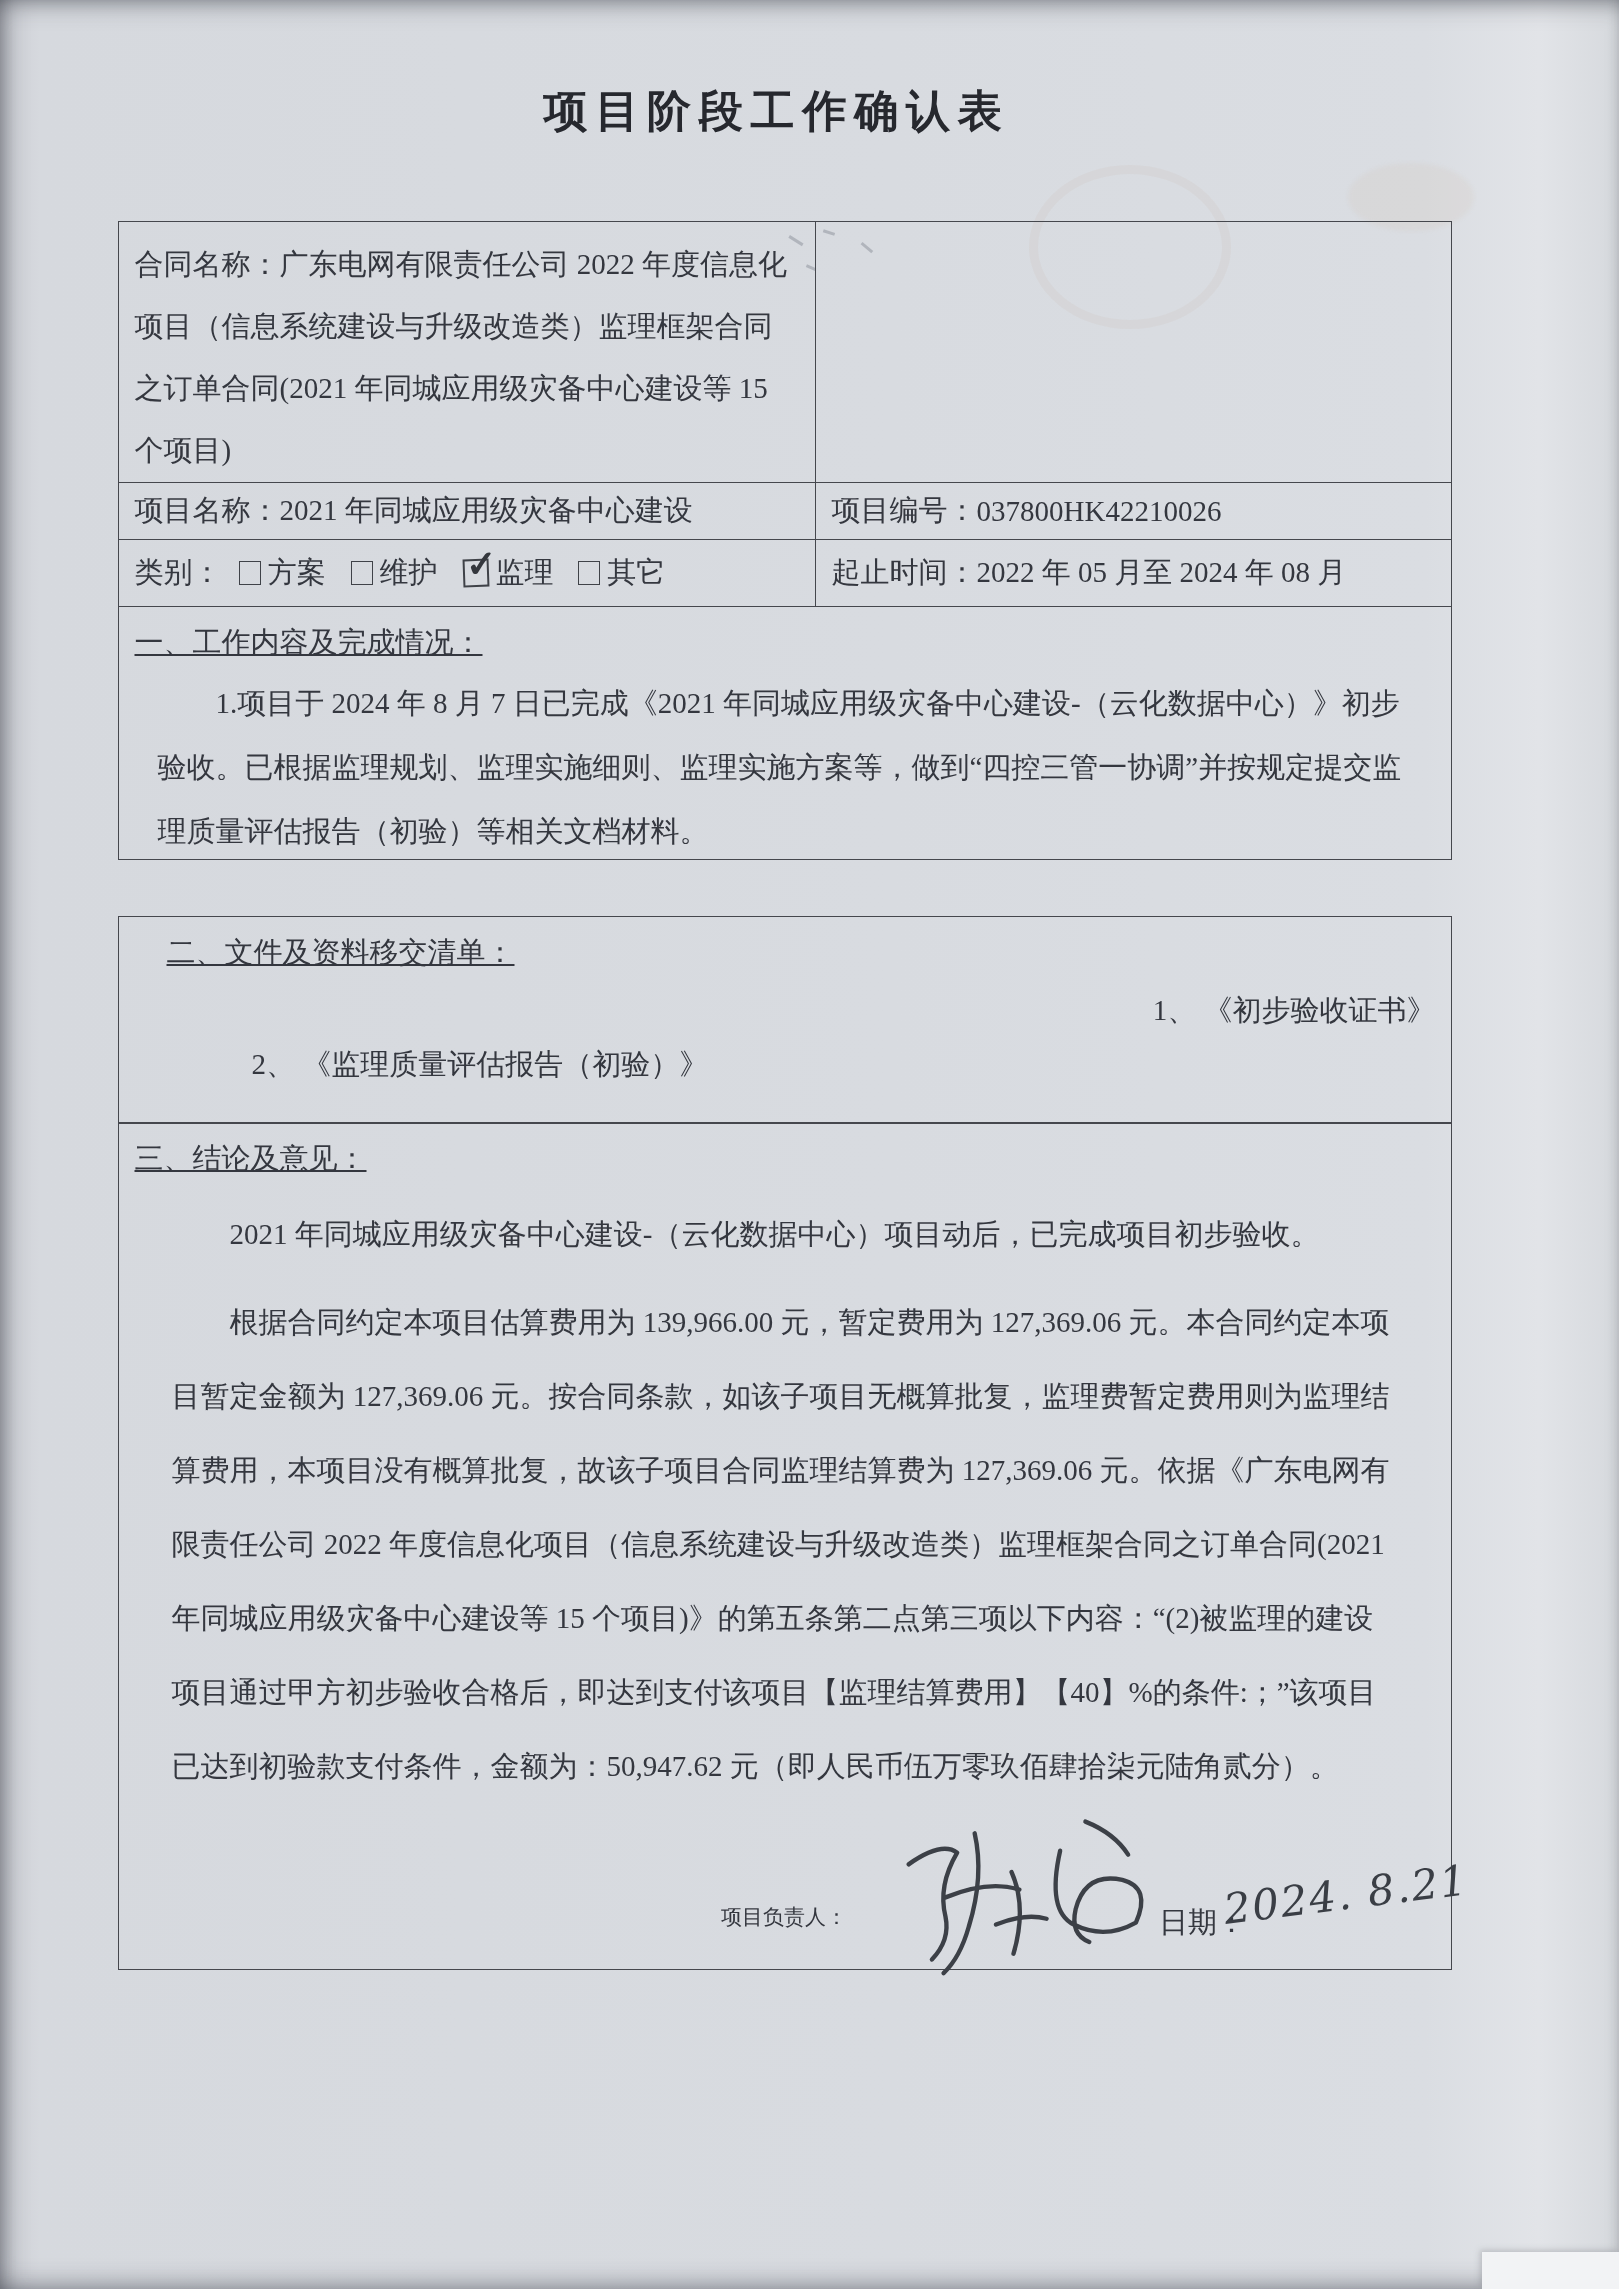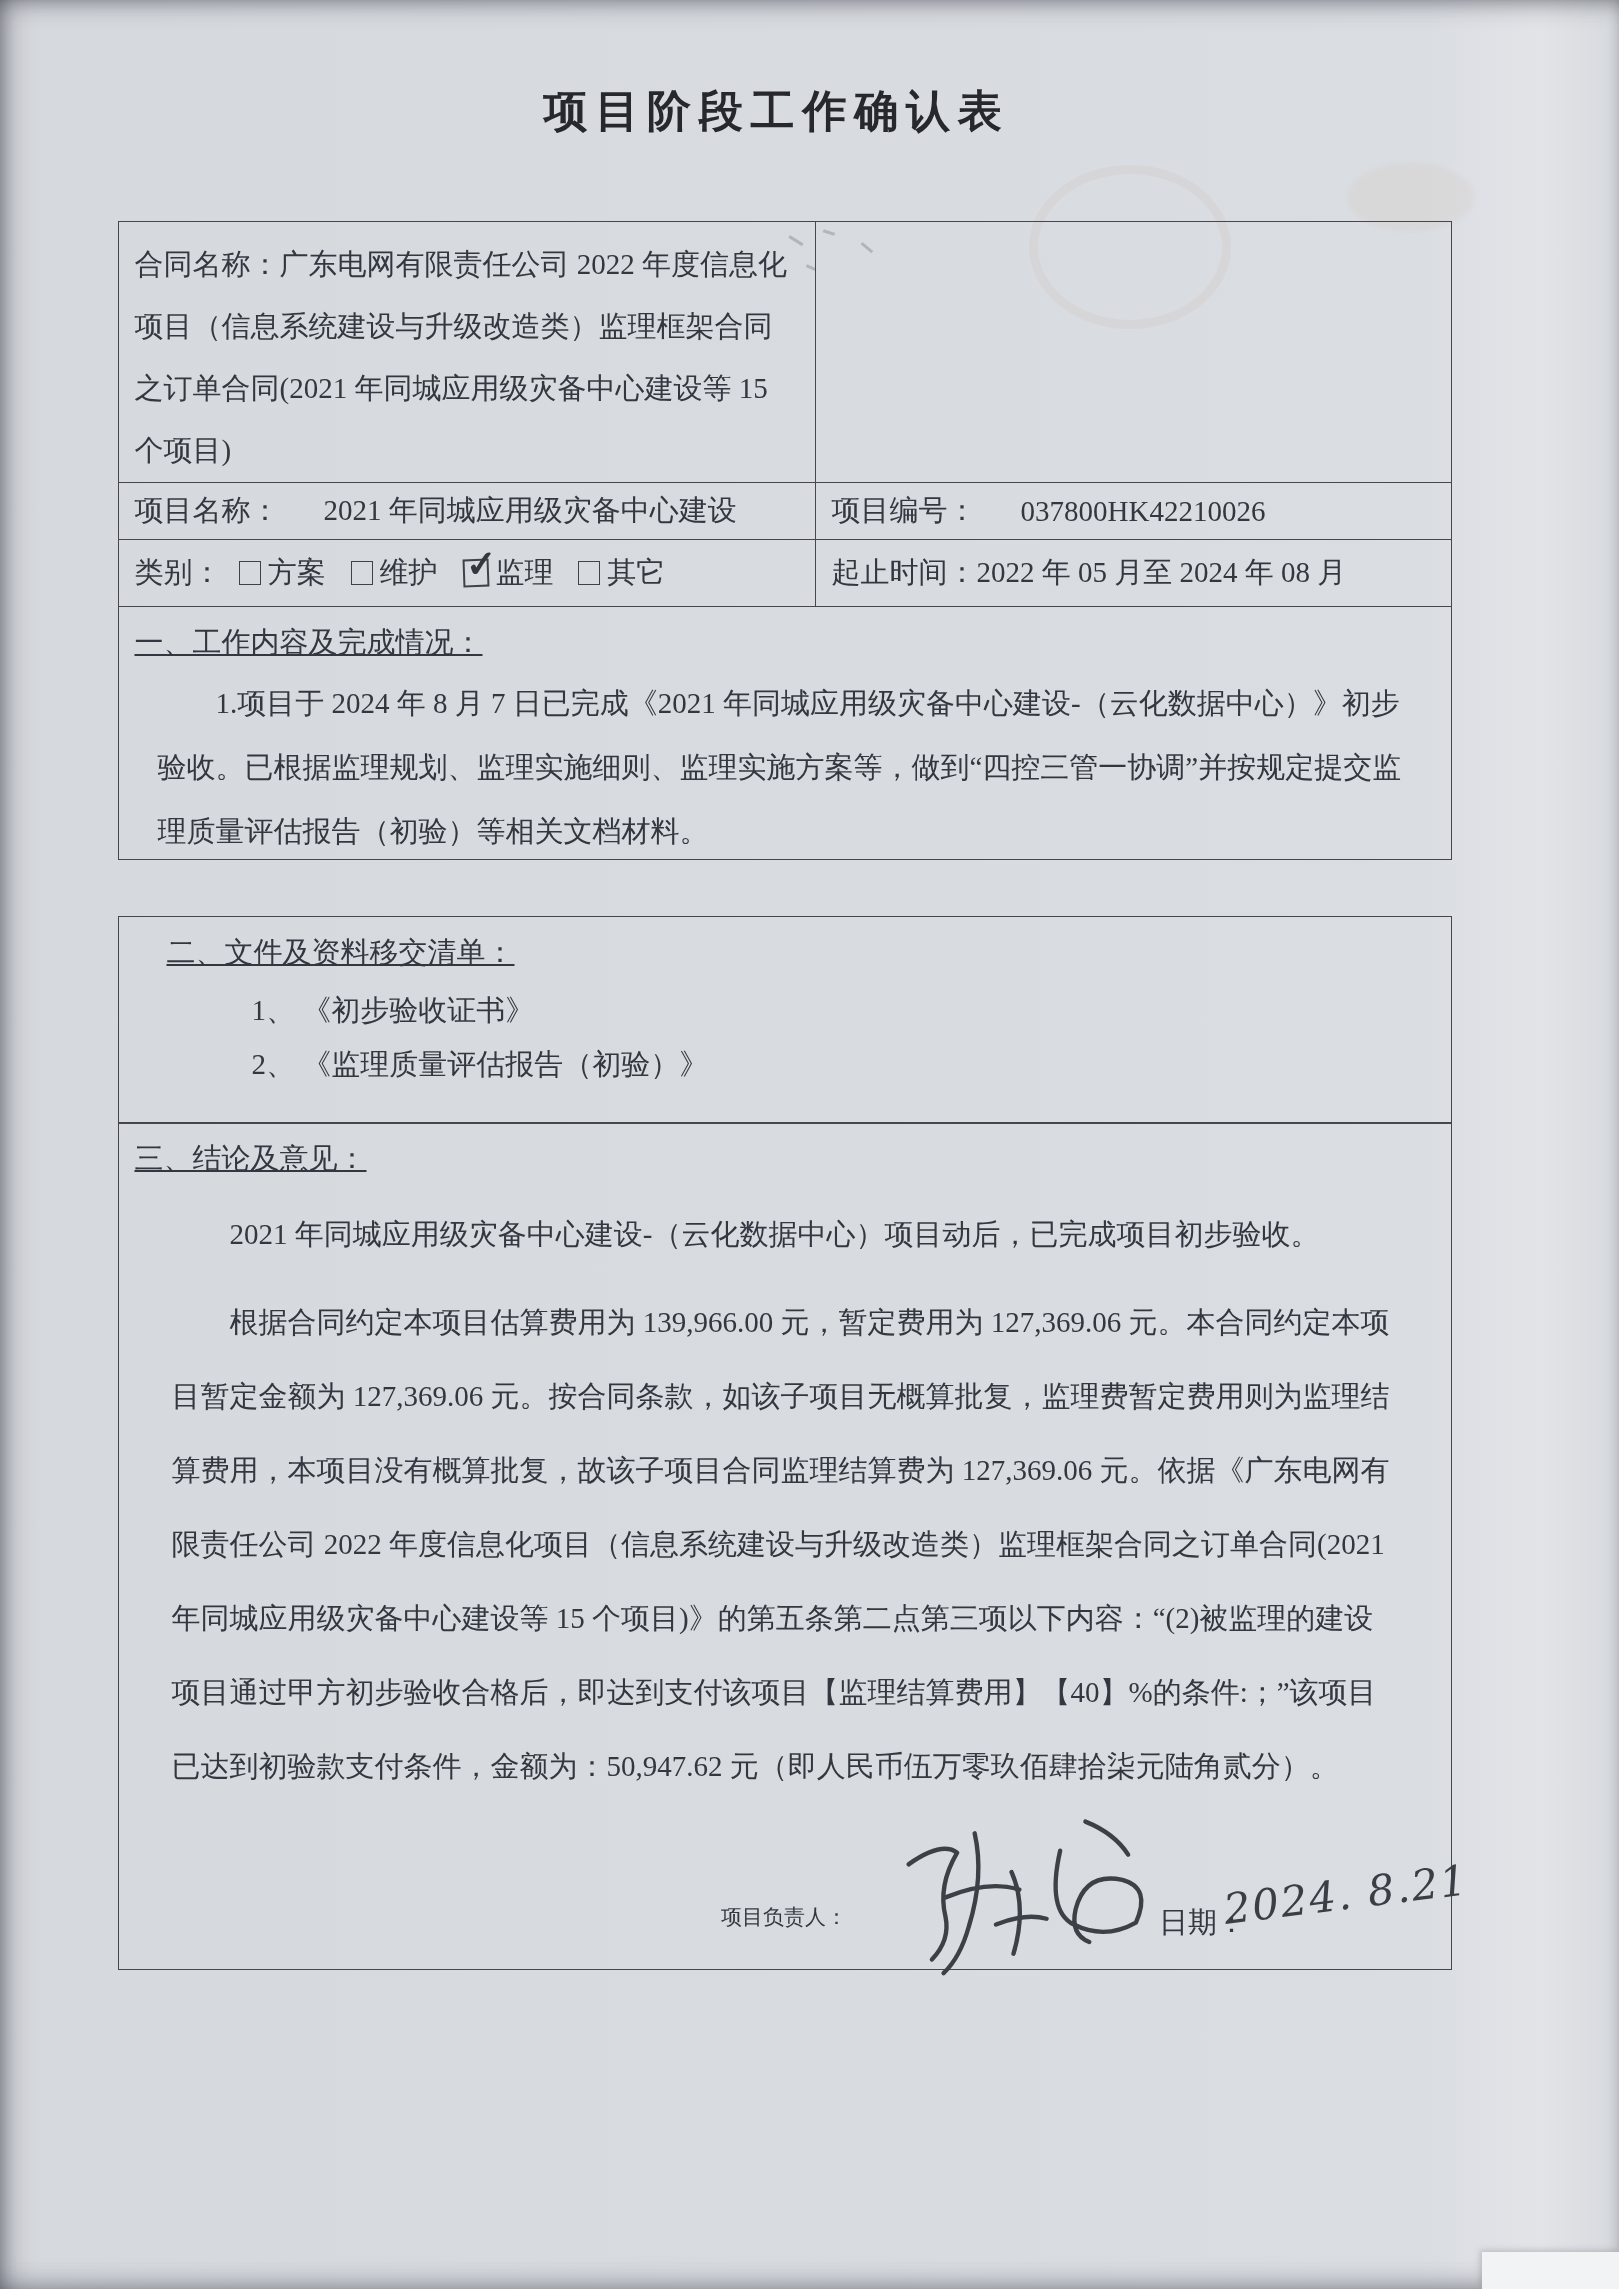--- a/index.html
+++ b/index.html
@@ -33,28 +33,28 @@
     font-size:29px;
   }
   .row{display:flex;border-top:1.9px solid #45474d;}
   .row.first{border-top:none;}
   .cell-l{width:697px;border-right:1.9px solid #45474d;box-sizing:border-box;padding:0 13.6px 0 15.5px;}
   .cell-r{flex:1;box-sizing:border-box;padding:0 11.6px 0 15.5px;}
   .r1{height:260px;font-family:Liberation Serif, serif;}
   .r1 .cell-l p{margin:0;padding-top:10.7px;line-height:62px;}
   .r1 .cell-r p{margin:0;padding-top:10.7px;line-height:62px;}
   .r2{height:56px;align-items:center;}
-  .r2 .cell-l,.r2 .cell-r{display:flex;align-items:center;height:100%;gap:44px;}
+  .r2 .cell-l,.r2 .cell-r{display:flex;align-items:center;height:100%;}
   .r3{height:66px;}
   .r3 .cell-l,.r3 .cell-r{display:flex;align-items:center;height:100%;text-align:right;}
   .sec-body{padding:0 15.5px;}
   .sec-title{margin:0;padding-top:17.5px;line-height:35px;text-decoration:underline;}
   .s1-text{margin:11.6px 23px 0 23px;text-indent:2em;line-height:64px;}
   .s2-item{margin:0 0 0 85px;line-height:54px;}
-  .s2-item.i1{margin-top:13.6px;}
+  .s2-item.i1{margin-top:13.6px;text-align:right;}
   .s3-para{margin:0 37px;text-indent:2em;line-height:74px;}
   .s3-p1{margin-top:41px;line-height:35px;}
   .s3-p2{margin-top:33px;}
   .checkbox{
     display:inline-block;width:22px;height:24px;border:1.9px solid #3f4248;
     box-sizing:border-box;vertical-align:-1.9px;margin:0 6.8px 0 25px;position:relative;
     background:transparent;
   }
   .checkbox.first{margin-left:17.5px;}
   .checkbox.checked{border-width:2.9px;width:26px;height:28px;transform:rotate(-2deg);vertical-align:-3.9px;}

